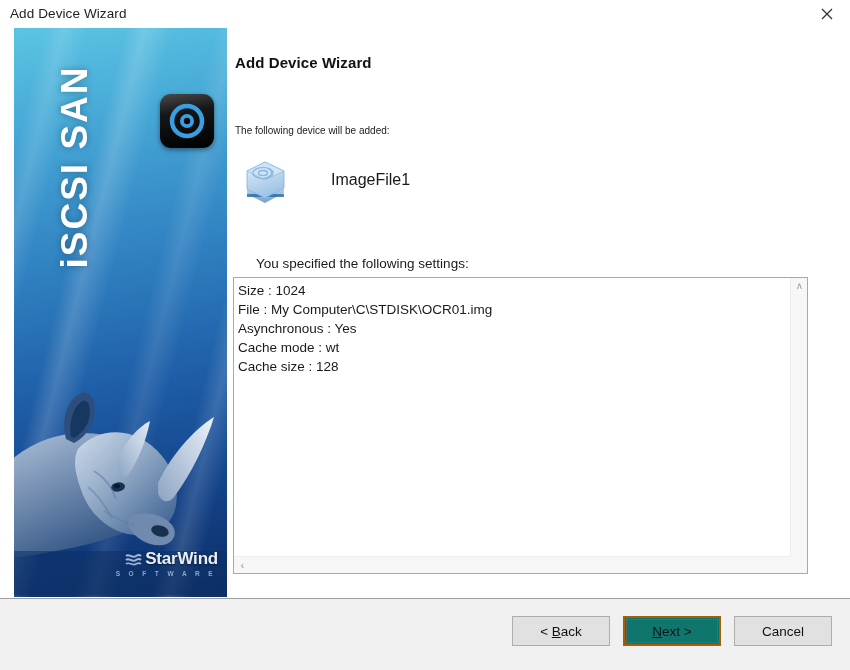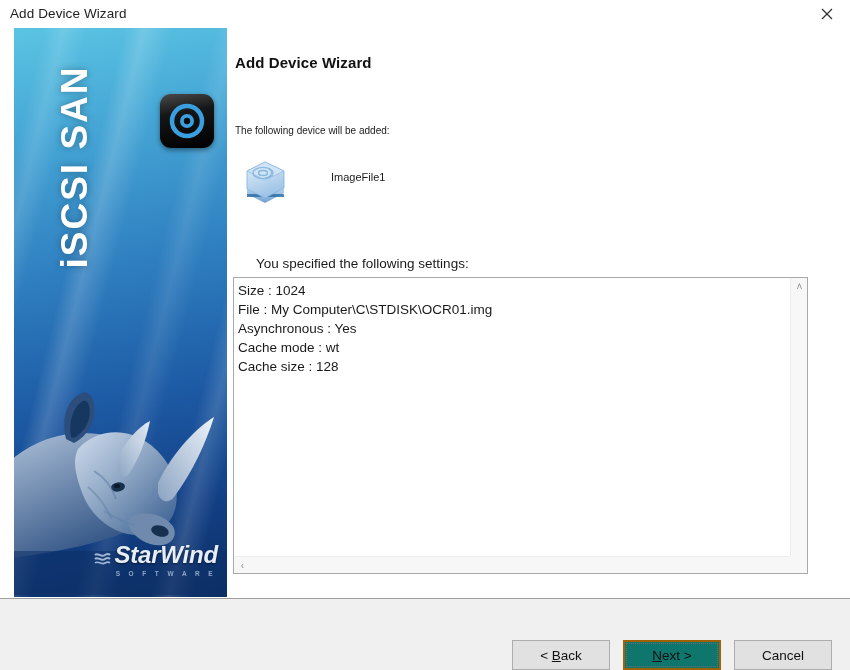--- a/index.html
+++ b/index.html
@@ -115,23 +115,22 @@
     pointer-events: none;
   }
   #banner-logo {
     position: absolute;
     right: 9px;
     bottom: 20px;
     text-align: right;
     line-height: 1;
   }
   #banner-logo-main {
-    font-size: 24px;
+    font-size: 17px;
     font-weight: bold;
-    font-style: italic;
     color: #e8eef7;
     letter-spacing: -0.2px;
     text-shadow: 0 1px 2px rgba(0,0,0,0.5);
   }
   #banner-logo-wave {
     display: inline-block;
     vertical-align: middle;
     margin-right: 3px;
   }
   #banner-logo-sub {
@@ -179,21 +178,21 @@
     position: absolute;
     left: 6px;
     top: 0px;
     width: 48px;
     height: 48px;
   }
   #device-name {
     position: absolute;
     left: 96px;
     top: 13px;
-    font-size: 11px;
+    font-size: 16px;
     color: #1a1a1a;
   }
   #settings-label {
     position: absolute;
     left: 8px;
     top: 228px;
     font-size: 13.5px;
     color: #1a1a1a;
     margin-left: 21px;
   }
@@ -291,21 +290,20 @@
     border: 1px solid #adadad;
     font-size: 13.5px;
     color: #111111;
     font-family: "Liberation Sans", sans-serif;
     display: flex;
     align-items: center;
     justify-content: center;
     box-sizing: border-box;
     cursor: default;
     position: relative;
-    margin-top: 24px;
   }
   .dlg-button.default-button {
     border: 2px solid #a16207;
     background: #0f766e;
   }
   .dlg-button.default-button .focus-ring {
     position: absolute;
     left: 1px; right: 1px; top: 1px; bottom: 1px;
     border: 1px dotted #6d6d6d;
     pointer-events: none;

